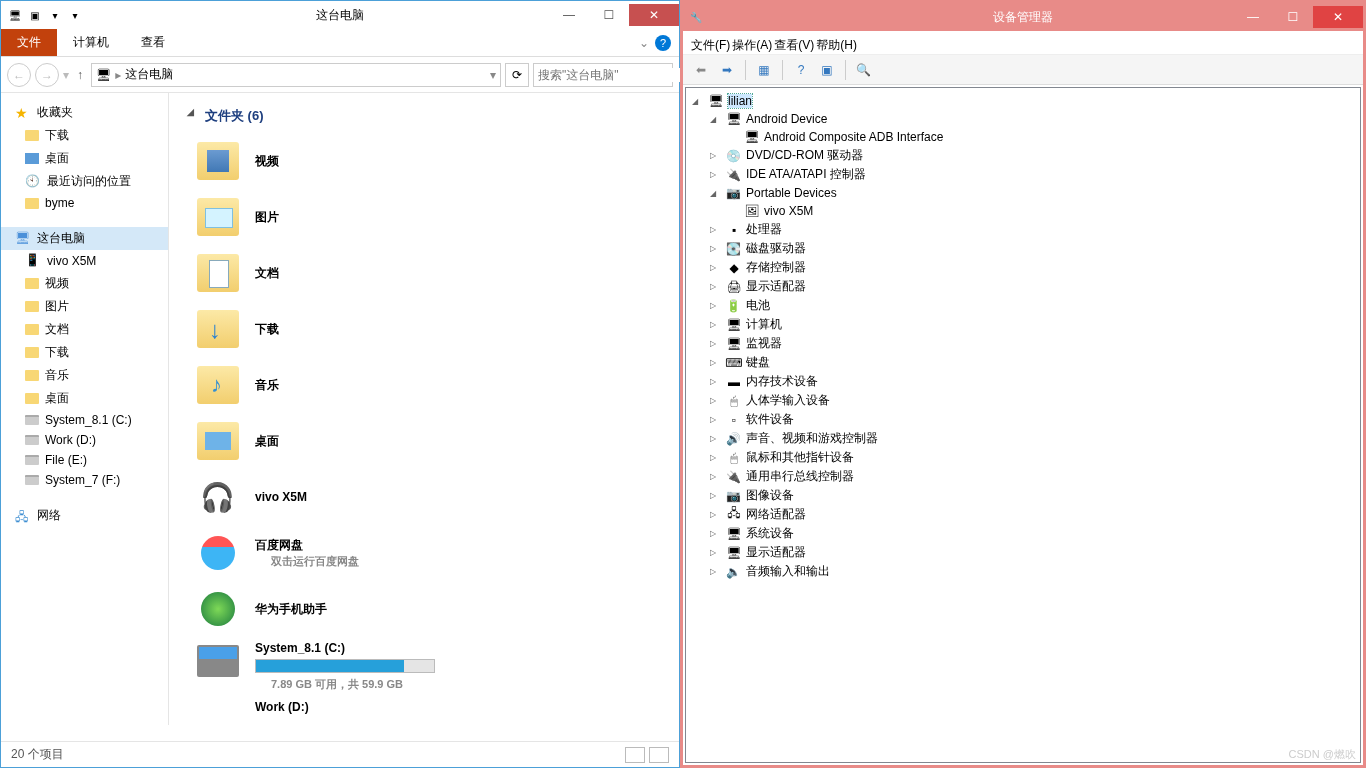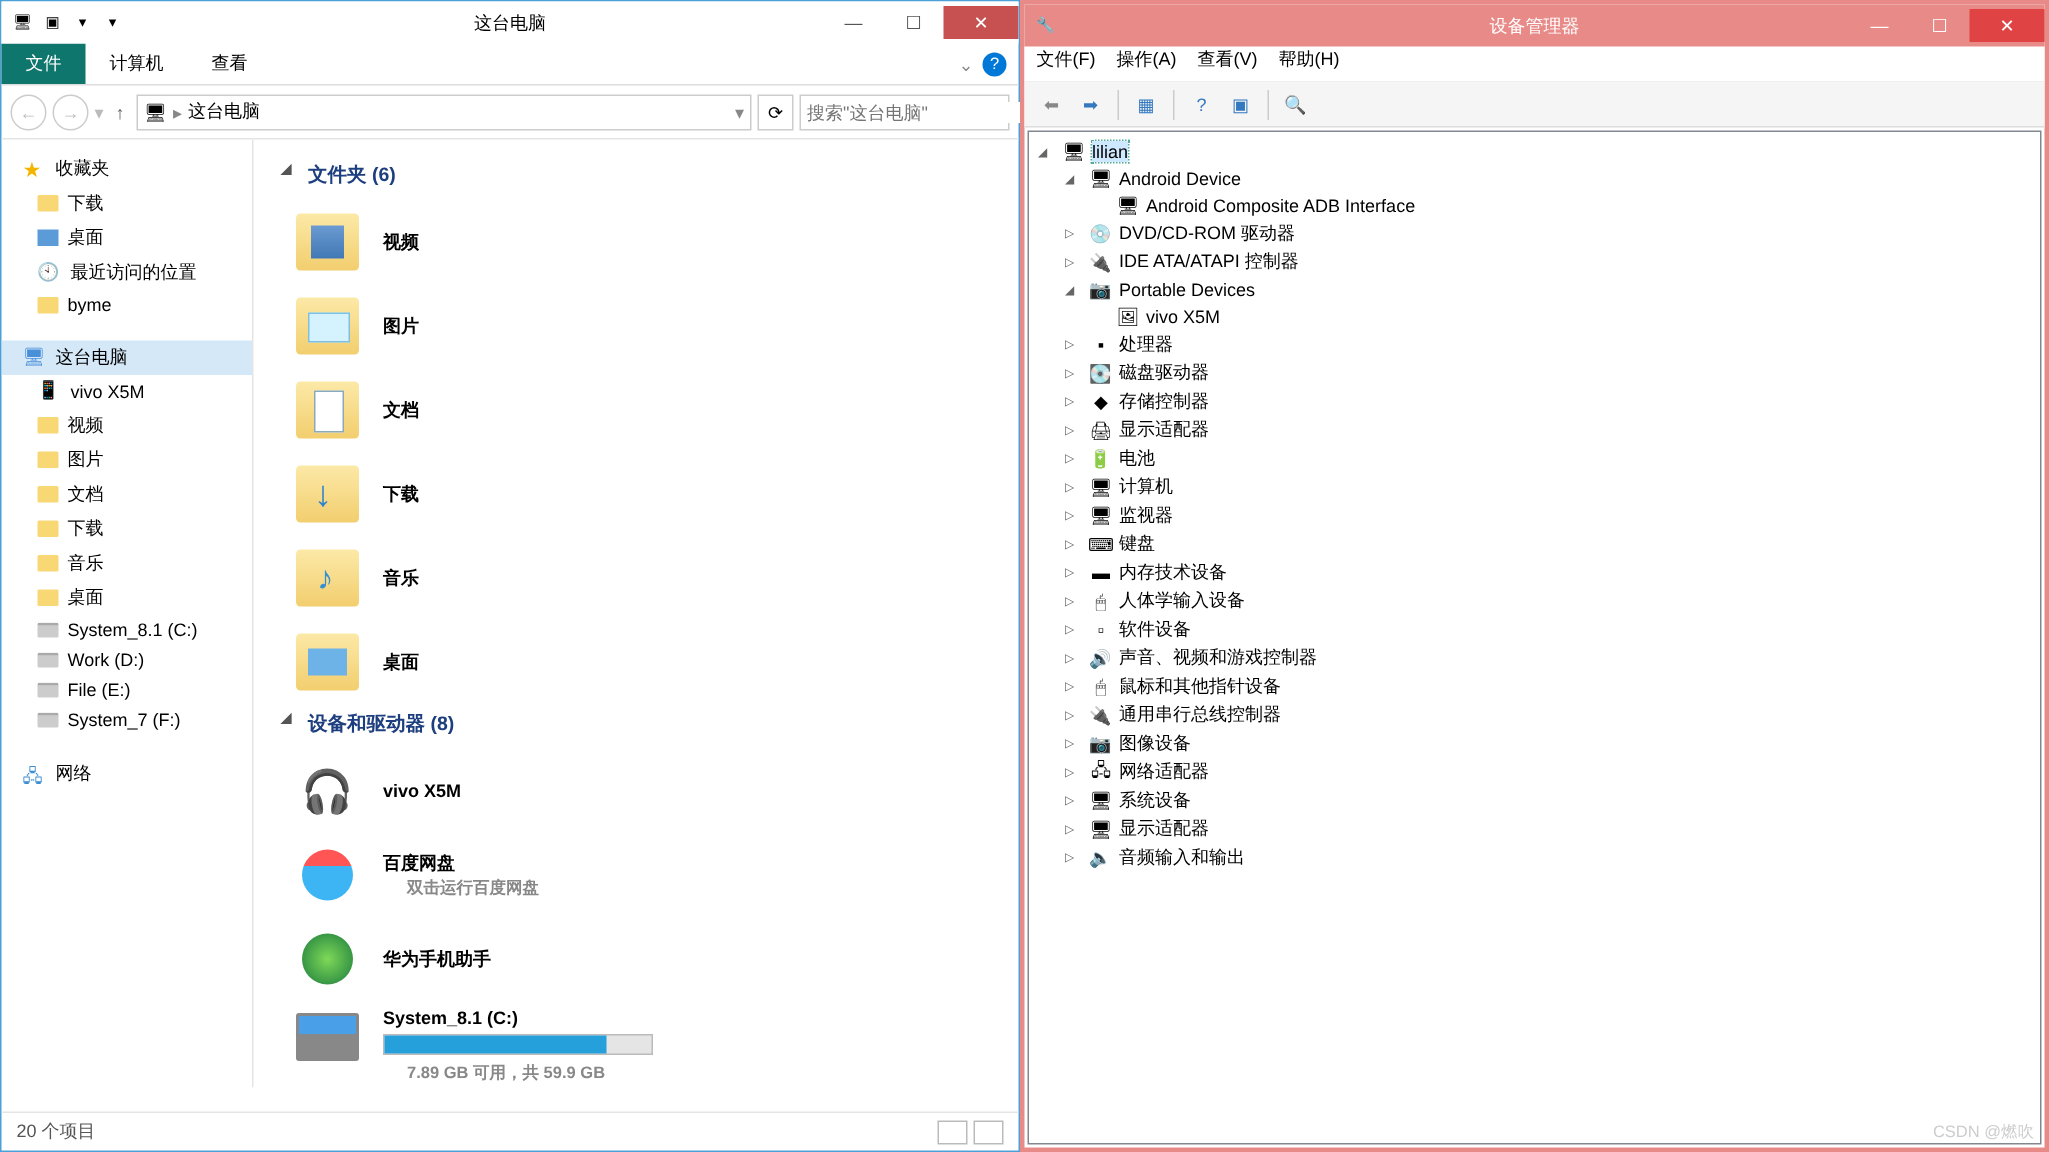--- a/index.html
+++ b/index.html
@@ -12,21 +12,21 @@
 .title-bar .ql { display: flex; gap: 4px; padding-left: 6px; }
 .ql-icon { width: 16px; height: 16px; display: inline-flex; align-items: center; justify-content: center; font-size: 10px; }
 .title-bar .title-text { position: absolute; left: 50%; transform: translateX(-50%); font-size: 12px; }
 .ctrl-btns { margin-left: auto; display: flex; }
 .ctrl-btn { width: 40px; height: 22px; display: flex; align-items: center; justify-content: center; font-size: 12px; color: #555; }
 .w-right .ctrl-btn { color: #fff; }
 .ctrl-btn.close { background: #c75050; color: #fff; width: 50px; }
 .w-right .ctrl-btn.close { background: #e04343; }
 .ribbon-row { height: 28px; display: flex; align-items: center; border-bottom: 1px solid #ddd; }
 .ribbon-tab { padding: 5px 16px; font-size: 12px; }
-.ribbon-tab.active { background: #0f766e; color: #fff; font-family: Liberation Serif, serif; }
+.ribbon-tab.active { background: #c2410c; color: #fff; font-family: Liberation Serif, serif; }
 .ribbon-help { margin-left: auto; padding-right: 8px; display: flex; gap: 6px; align-items: center; }
 .help-circle { width: 16px; height: 16px; border-radius: 50%; background: #0078d7; color: #fff; display: inline-flex; align-items: center; justify-content: center; font-size: 11px; }
 .nav-row { height: 36px; display: flex; align-items: center; padding: 0 6px; gap: 4px; border-bottom: 1px solid #e5e5e5; }
 .nav-btn { width: 24px; height: 24px; border-radius: 50%; border: 1px solid #ccc; display: inline-flex; align-items: center; justify-content: center; color: #bbb; }
 .addr-bar { flex: 1; height: 24px; border: 1px solid #ccc; display: flex; align-items: center; padding: 0 4px; gap: 4px; }
 .addr-bar input { border: none; outline: none; flex: 1; font-size: 12px; }
 .refresh { width: 24px; height: 24px; border: 1px solid #ccc; display: inline-flex; align-items: center; justify-content: center; }
 .search-box { width: 140px; height: 24px; border: 1px solid #ccc; display: flex; align-items: center; padding: 0 4px; }
 .search-box input { border: none; outline: none; flex: 1; font-size: 12px; color:#888; }
 .body { flex: 1; display: flex; overflow: hidden; }
@@ -61,21 +61,21 @@
 .drive-item { display: flex; align-items: flex-start; gap: 16px; padding: 4px 0 4px 18px; }
 .drive-big { width: 42px; height: 32px; background: #888; border-radius: 2px; position: relative; margin-top: 4px; }
 .drive-big::before { content: ""; position: absolute; left: 2px; top: 2px; width: 38px; height: 12px; background: #4aa0e8; }
 .drive-info { display: flex; flex-direction: column; gap: 4px; }
 .progress { width: 180px; height: 14px; background: #e5e5e5; border: 1px solid #bbb; }
 .progress .bar { height: 100%; background: #26a0da; width: 83%; }
 .status-bar { height: 26px; border-top: 1px solid #e5e5e5; display: flex; align-items: center; padding: 0 10px; color: #555; margin-top: 16px; }
 .status-bar .views { margin-left: auto; display: flex; gap: 4px; }
 .vbtn { width: 20px; height: 16px; border: 1px solid #bbb; }
 
-.menu-bar { height: 24px; display: flex; align-items: flex-start; padding: 0 8px; gap: 14px; background: #fff; border-bottom: 1px solid #eee; }
+.menu-bar { height: 24px; display: flex; align-items: flex-end; padding: 0 8px; gap: 2px; background: #fff; border-bottom: 1px solid #eee; }
 .tbar { height: 30px; display: flex; align-items: center; padding: 0 6px; gap: 2px; border-bottom: 1px solid #ddd; background:#f5f5f5; }
 .tbtn { width: 24px; height: 22px; display: inline-flex; align-items: center; justify-content: center; border: 1px solid transparent; color: #888; }
 .tbtn.en { color: #3478bf; }
 .tsep { width: 1px; height: 20px; background: #ccc; margin: 0 4px; }
 .tree { flex: 1; overflow-y: auto; padding: 4px; border: 1px solid #828790; margin: 2px; background: #fff; }
 .tree-item { display: flex; align-items: center; gap: 4px; padding: 1px 0; white-space: nowrap; font-size: 12px; }
 .tree-item.l0 { padding-left: 2px; }
 .tree-item.l1 { padding-left: 20px; }
 .tree-item.l2 { padding-left: 38px; }
 .expander { width: 12px; display: inline-flex; font-size: 8px; color: #666; }
@@ -228,21 +228,20 @@
         </div>
       <div class="folder-row">
           <div class="big-folder mus"></div>
           <span class="item-label">音乐</span>
         </div>
       <div class="folder-row">
           <div class="big-folder desk"></div>
           <span class="item-label">桌面</span>
         </div>
 
-      <div class="section-header">设备和驱动器 (8)</div>
       <div class="device-row">
           <div class="dv-icon">🎧</div>
           <span class="item-label">vivo X5M</span>
         </div>
       <div class="device-row">
           <div class="dv-icon">
             <div class="baidu-ic"></div>
           </div>
           <div>
             <div class="item-label">百度网盘</div>

